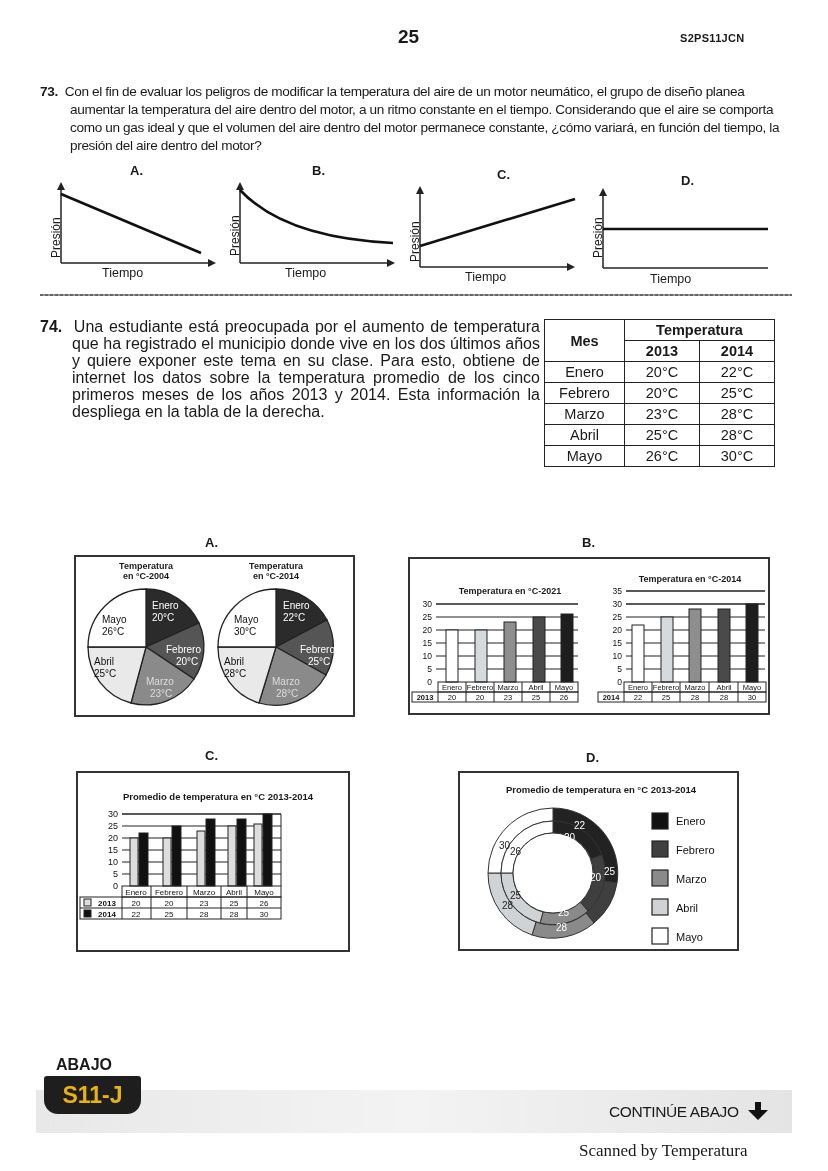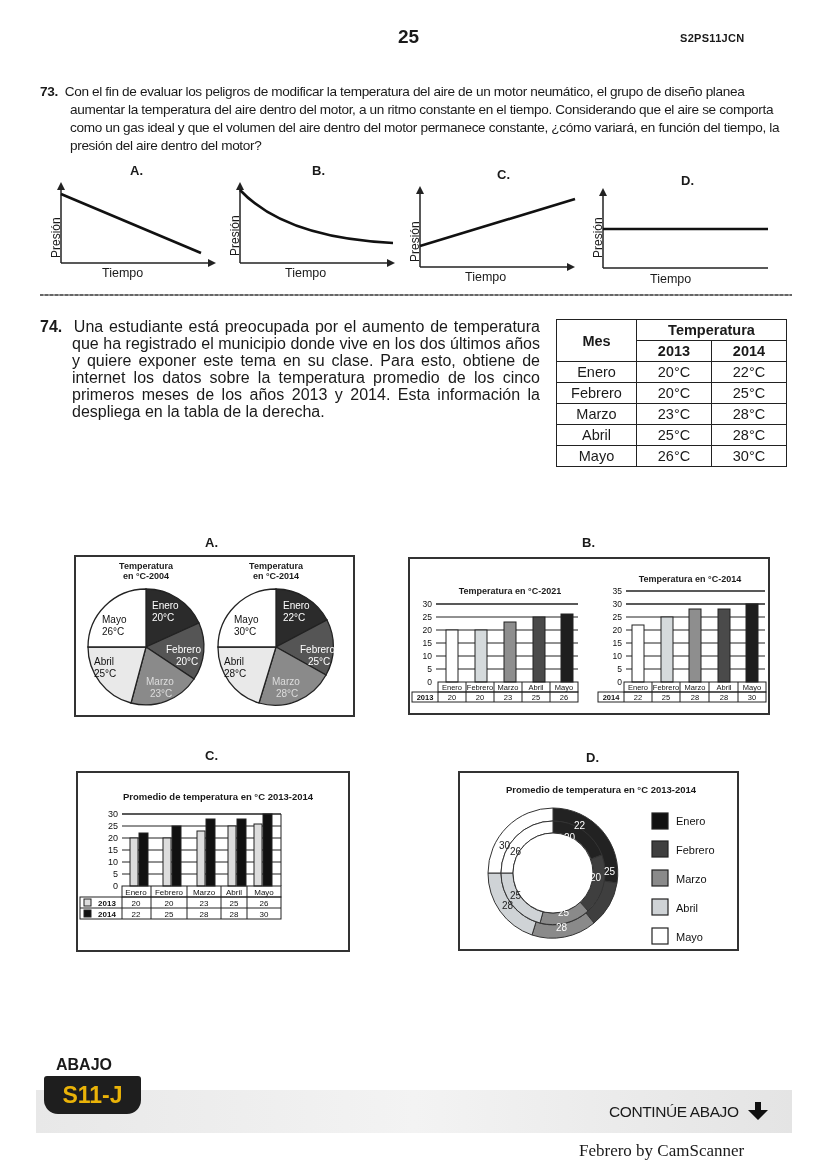--- a/index.html
+++ b/index.html
@@ -18,21 +18,21 @@
   .mini svg { position: absolute; left: 0; top: 0; }
   .mini .y-lab { position: absolute; left: 3px; top: 52px; font-size: 12px; transform: rotate(-90deg); transform-origin: left top; }
   .mini .x-lab { position: absolute; font-size: 12.5px; }
 
   .divider { left: 40px; top: 294px; width: 752px; height: 2px; background: repeating-linear-gradient(90deg, #666 0 3px, #999 3px 5px); }
 
   .q74 { left: 40px; top: 318px; width: 500px; font-size: 16px; line-height: 17px; text-align: justify; }
   .q74 .body { padding-left: 32px; text-indent: -32px; }
   .q74 .p2 { padding-left: 32px; margin-top: 12px; }
 
-  table.data { position: absolute; left: 556px; top: 319px; border-collapse: collapse; font-size: 14.5px; }
+  table.data { position: absolute; left: 544px; top: 319px; border-collapse: collapse; font-size: 14.5px; }
   table.data td, table.data th { border: 1.6px solid #222; text-align: center; height: 21px; padding: 0 6px; }
   table.data th { font-weight: bold; }
 
   .chart-box { position: absolute; border: 2px solid #333; background: #fff; }
   .ct { font-size: 9px; font-weight: bold; text-align: center; position: absolute; }
 
   .footer-band { left: 36px; top: 1090px; width: 756px; height: 43px; background: linear-gradient(90deg, #e8e8e8, #f3f3f3 50%, #e4e4e4); }
   .prueba { left: 56px; top: 1056px; font-weight: bold; font-size: 16px; }
   .s11 { left: 44px; top: 1076px; width: 97px; height: 38px; background: #1e1e1e; color: #eab308; border-radius: 3px 3px 14px 14px; font-weight: bold; font-size: 23px; text-align: center; line-height: 38px; }
   .continue { left: 569px; top: 1101px; font-size: 15.5px; letter-spacing: -0.4px; margin-left: 40px; }
@@ -422,13 +422,13 @@
 
 <div class="abs footer-band"></div>
 <div class="abs prueba">ABAJO</div>
 <div class="abs s11">S11-J</div>
 <div class="abs continue">
   <span>CONTINÚE ABAJO</span>
   <svg width="22" height="20" style="vertical-align:-4px;margin-left:4px">
     <polygon points="8,1 14,1 14,9 21,9 11,19 1,9 8,9" fill="#111"></polygon>
   </svg>
 </div>
-<div class="abs cam">Febrero by CamScanner</div>
+<div class="abs cam">Scanned by Temperatura</div>
 
 </body></html>

